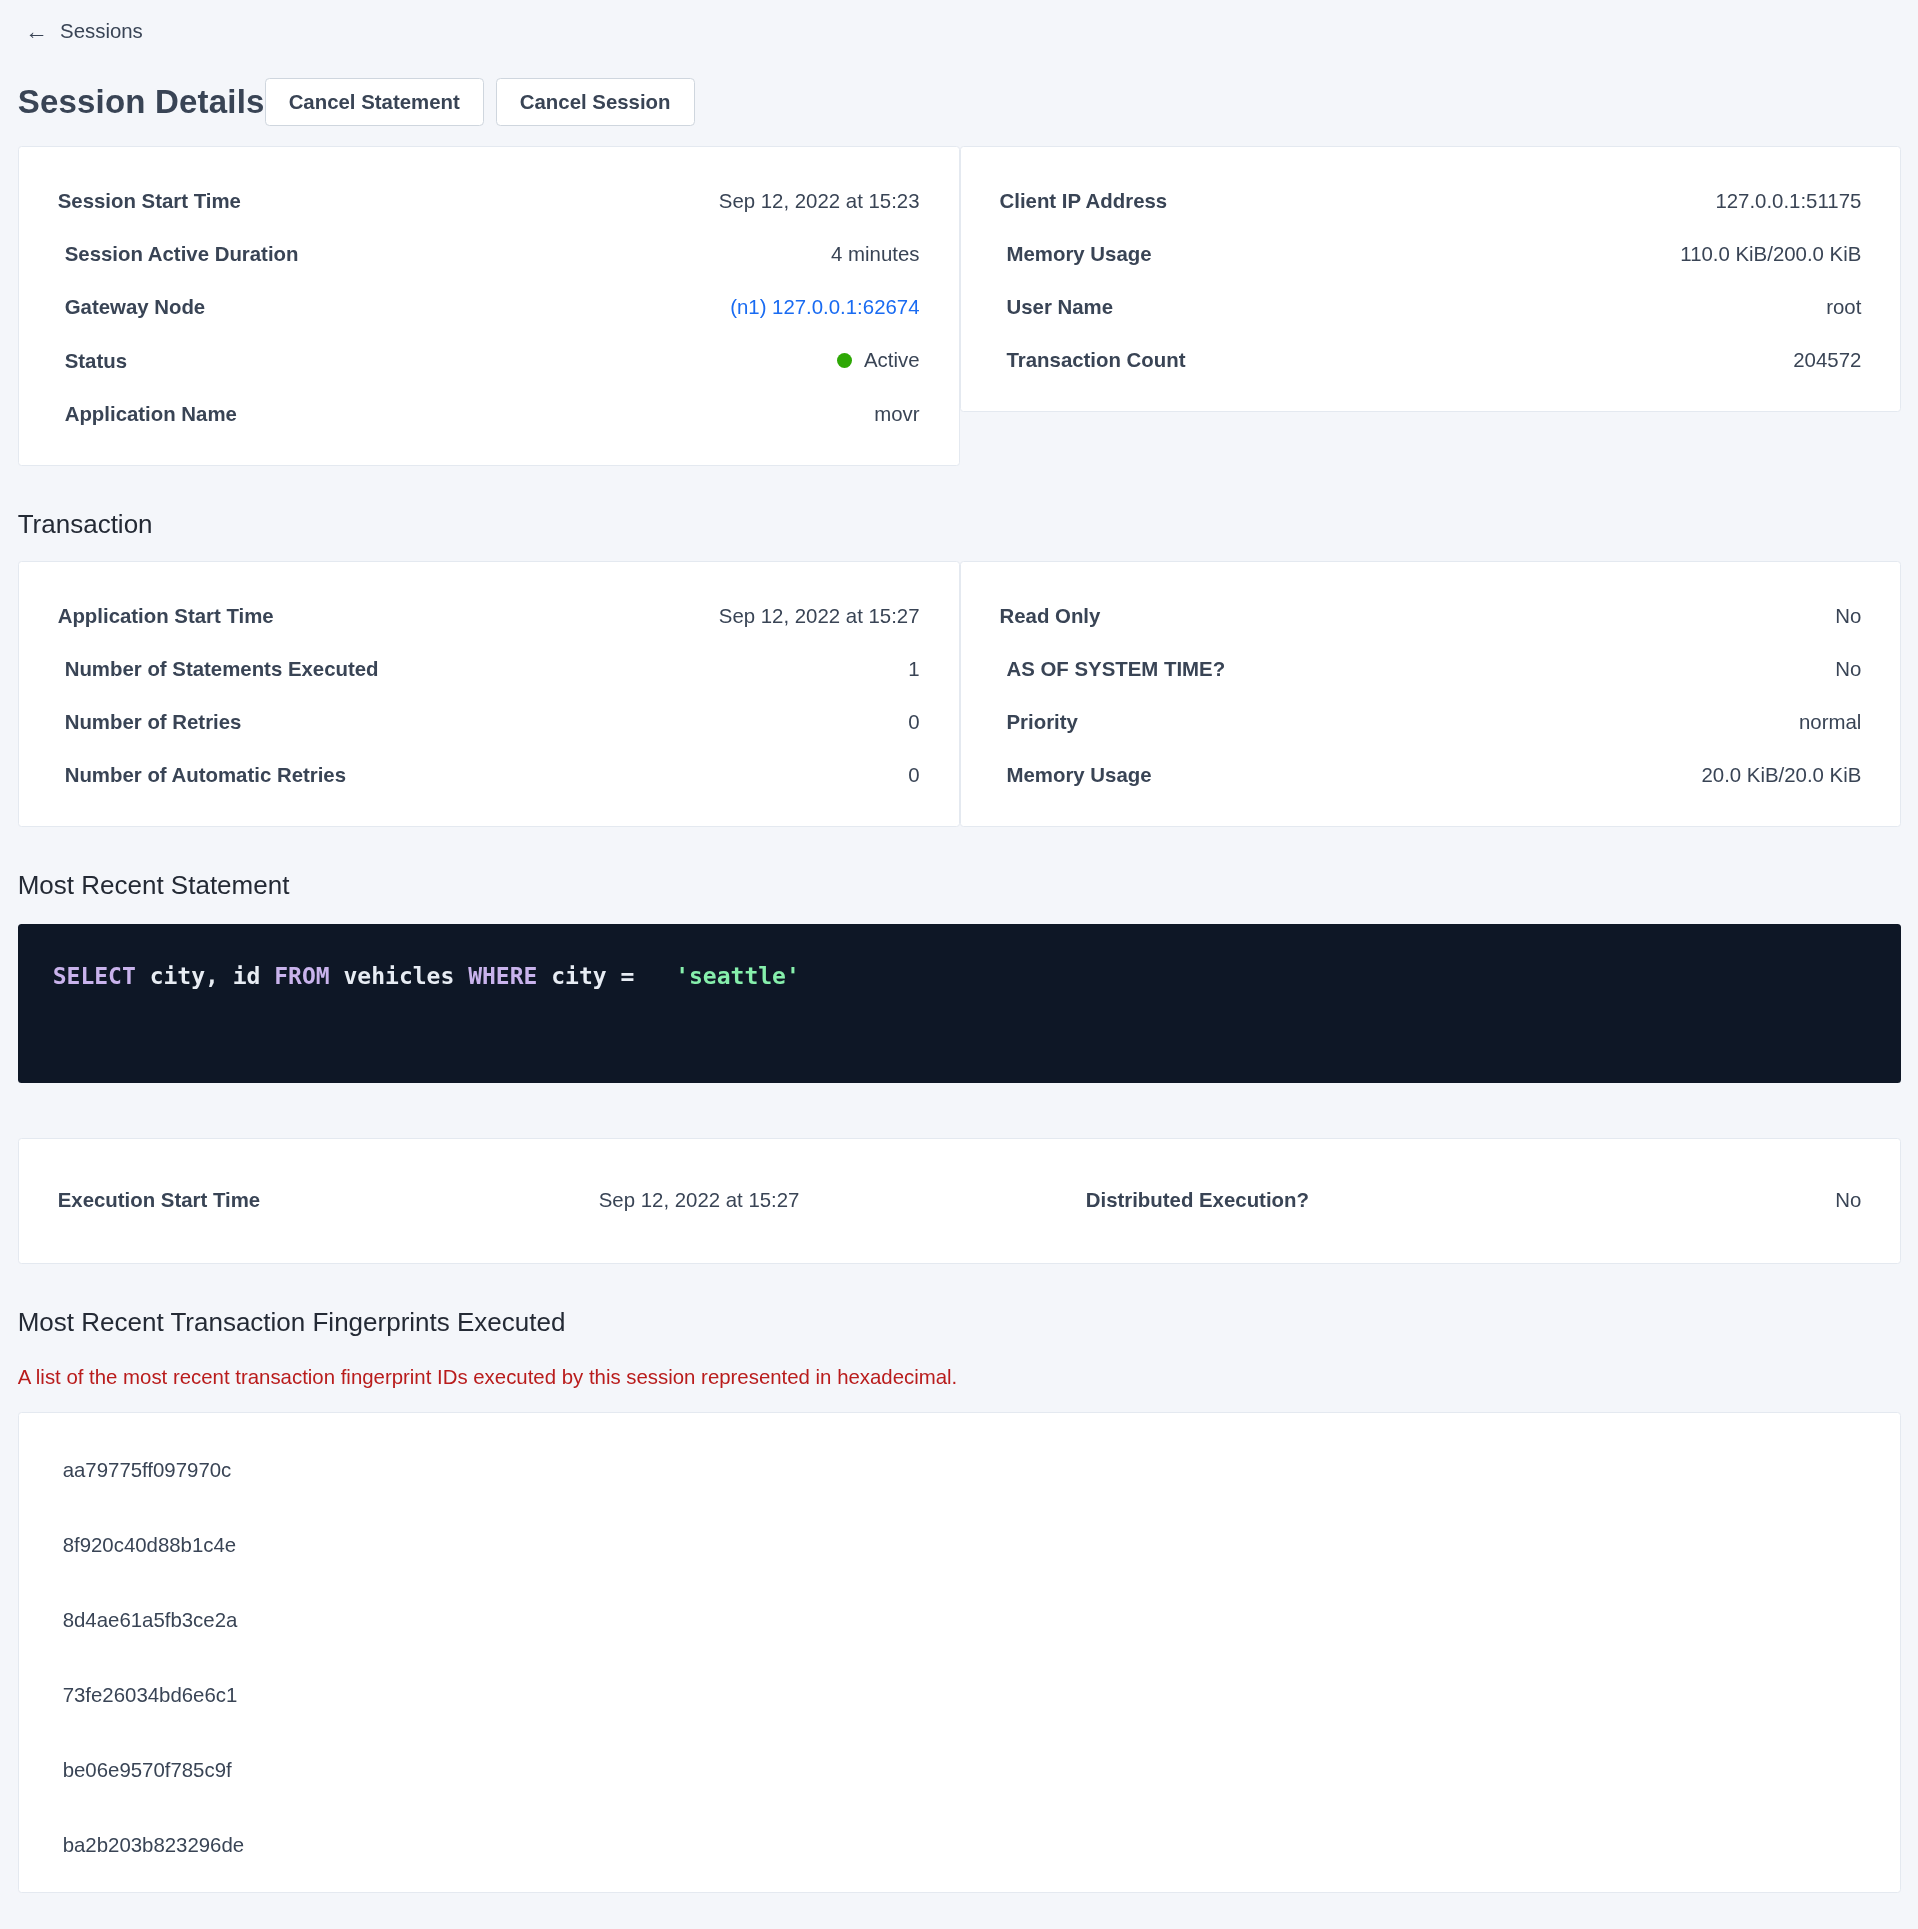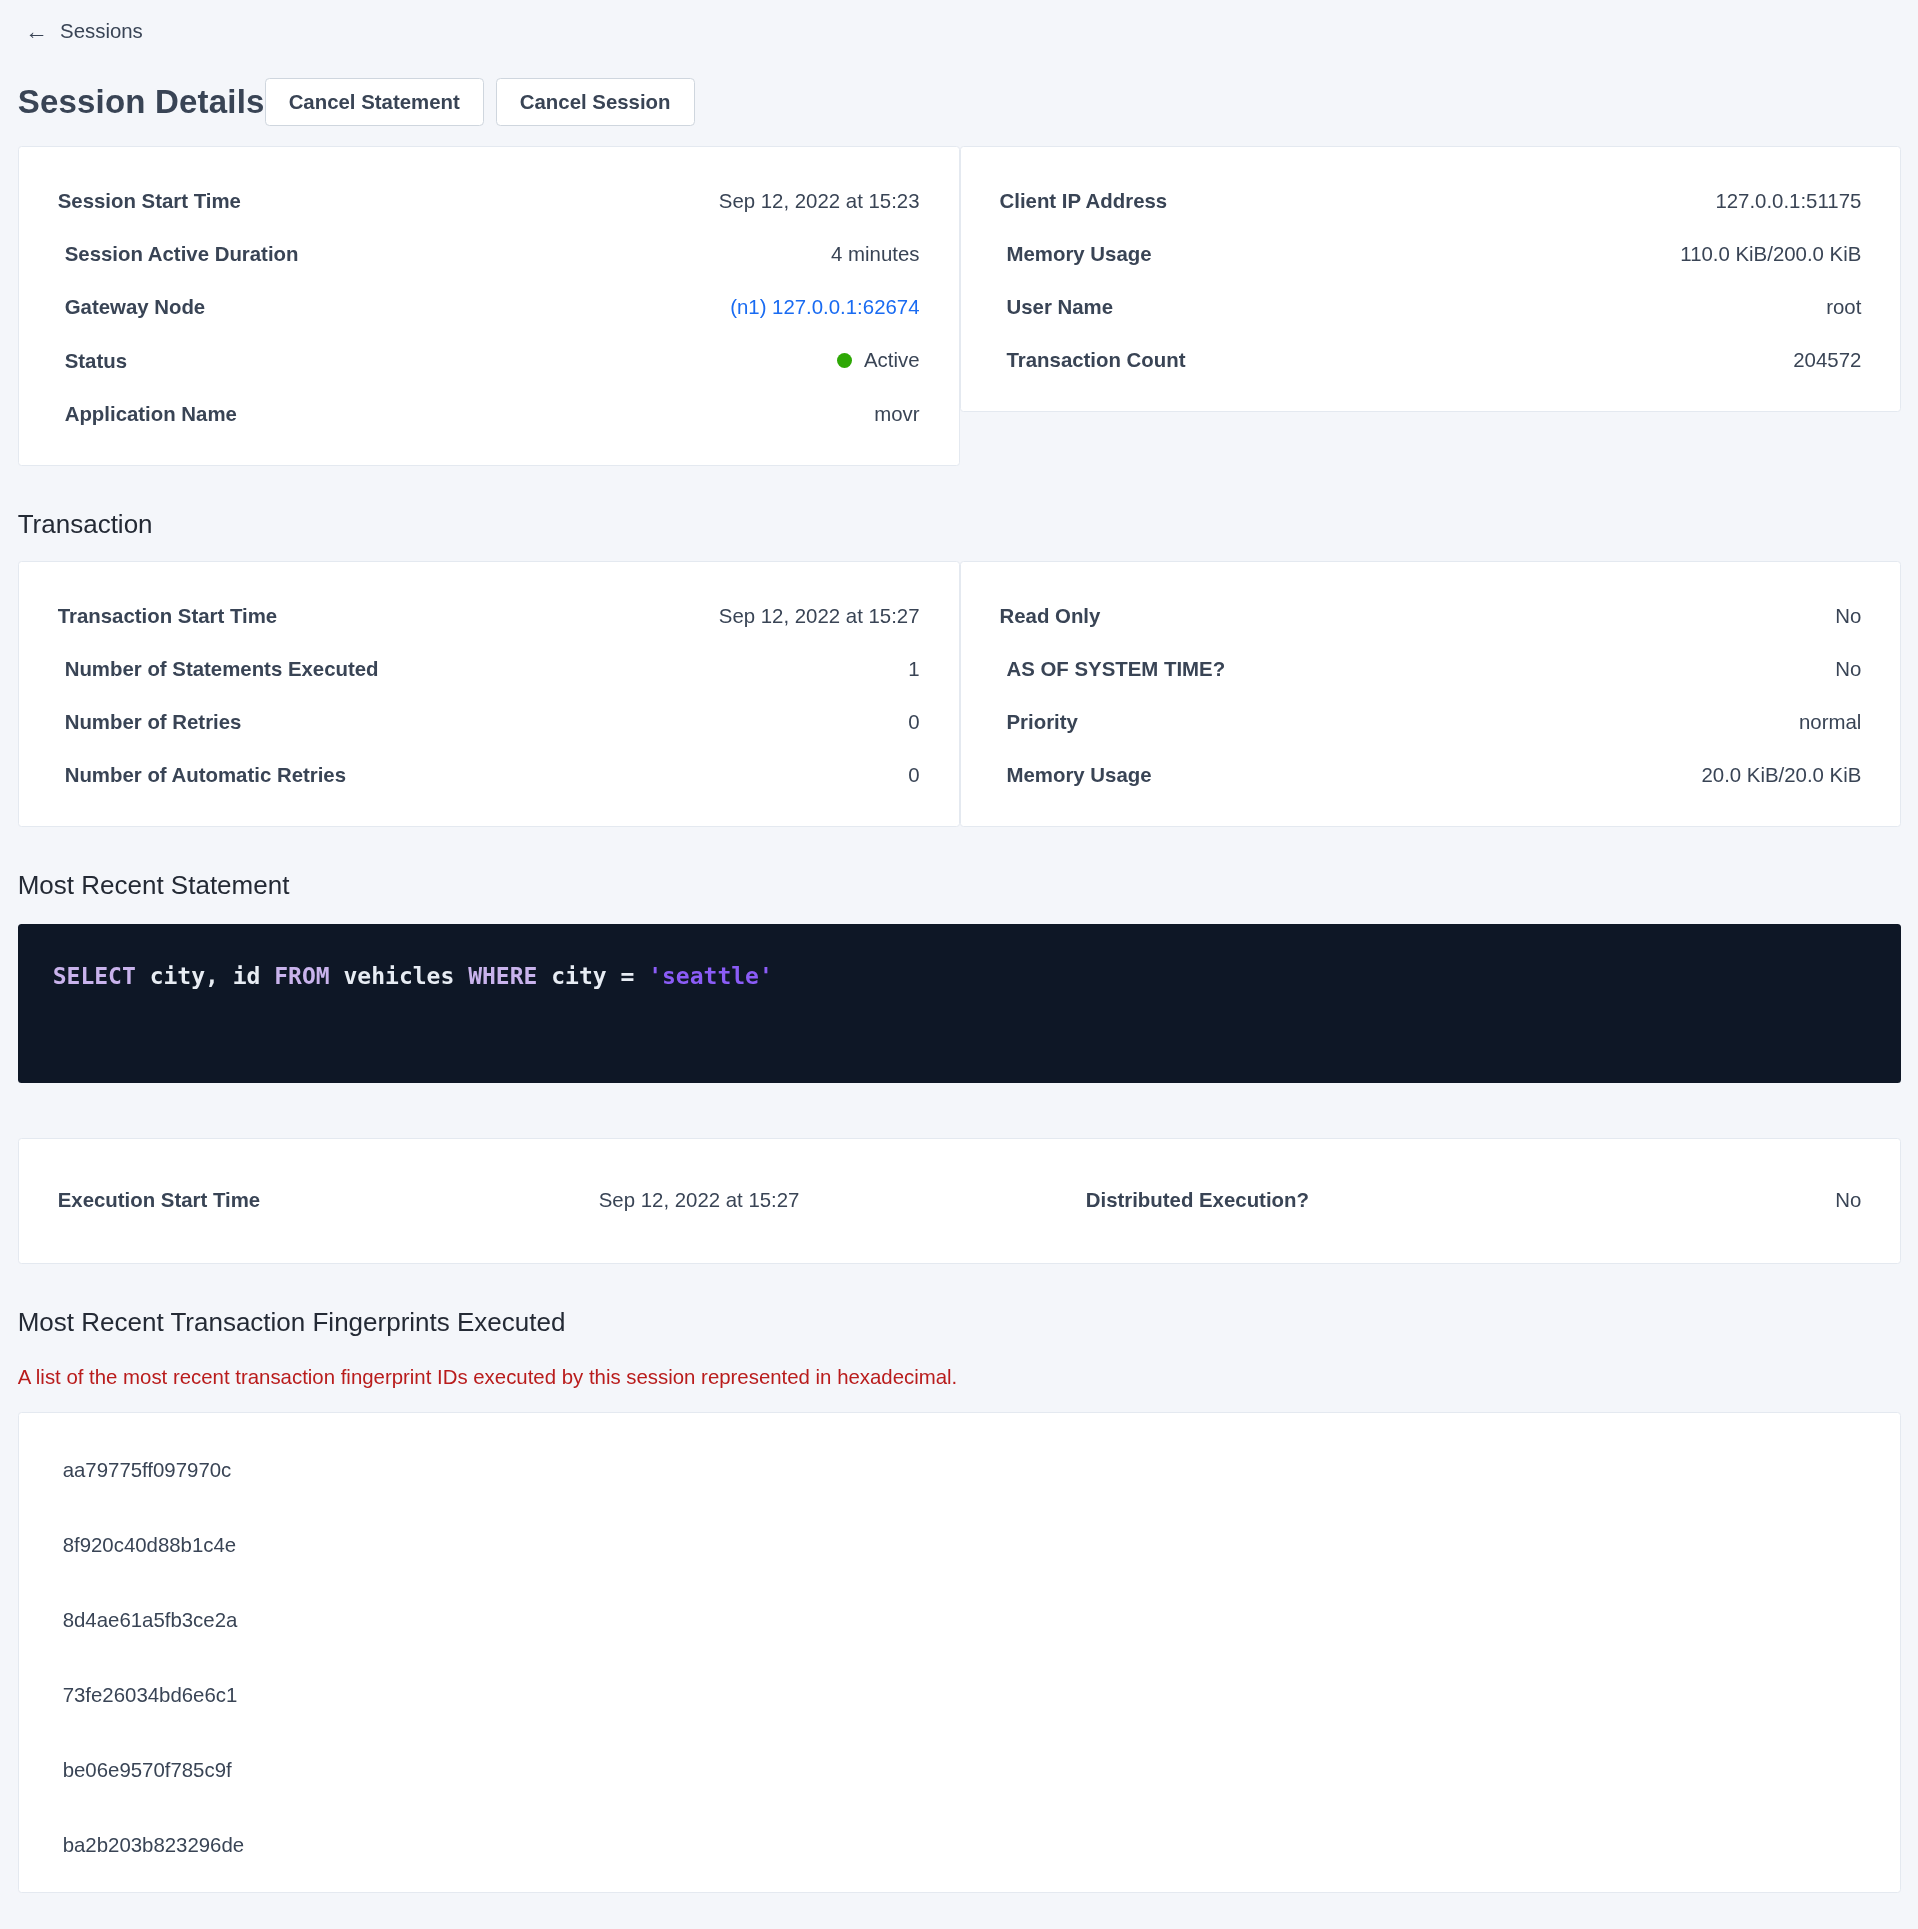--- a/index.html
+++ b/index.html
@@ -81,21 +81,21 @@
     padding: 39px 35px;
   }
   .sql {
     font-family: "DejaVu Sans Mono", "Liberation Mono", monospace;
     font-weight: bold;
     font-size: 23px;
     white-space: pre;
     color: #e7ecf3;
   }
   .sql .kw { color: #c9b3ec; }
-  .sql .str { color: #8b5cf6; }
+  .sql .str { color: #86efac; margin-left: 27px; }
 
   
   .exec-card {
     margin-top: 55px;
     background: #ffffff;
     border: 0.9px solid #e4e9f0;
     border-radius: 3.5px;
     height: 126px;
     display: grid;
     grid-template-columns: 30% 27% 28% 15%;
@@ -180,21 +180,21 @@
         <span class="val">204572</span>
       </div>
     </div>
   </div>
 
   <div class="section-heading">Transaction</div>
 
   <div class="cards-2col tight">
     <div class="card">
       <div class="detail-row">
-        <span class="lbl">Transaction Start Time</span>
+        <span class="lbl">Application Start Time</span>
         <span class="val">Sep 12, 2022 at 15:27</span>
       </div>
       <div class="detail-row">
         <span class="lbl">Number of Statements Executed</span>
         <span class="val">1</span>
       </div>
       <div class="detail-row">
         <span class="lbl">Number of Retries</span>
         <span class="val">0</span>
       </div>

